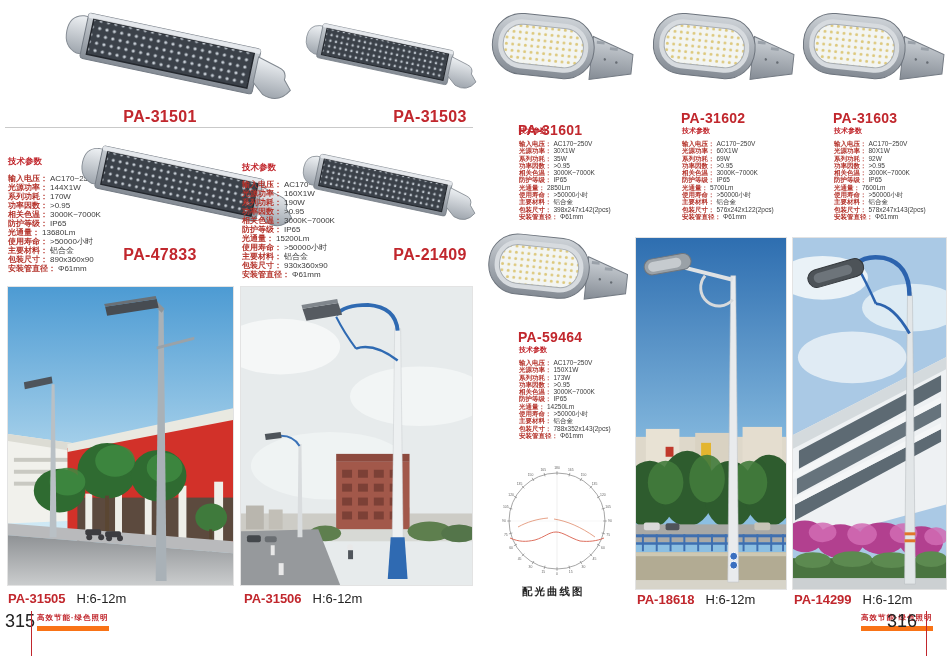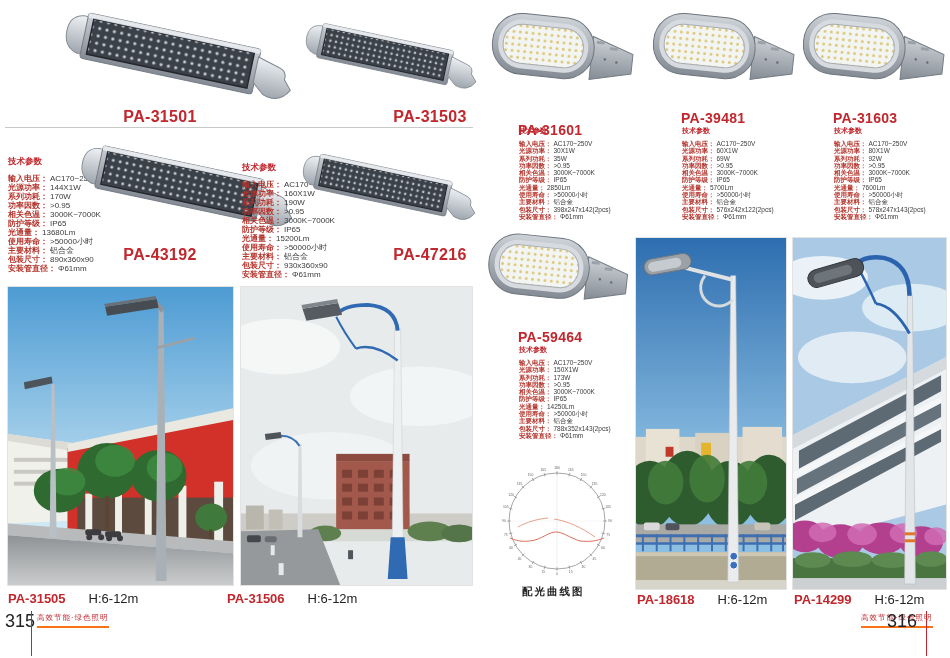--- a/index.html
+++ b/index.html
@@ -14,25 +14,25 @@
   .spec-row{display:flex;gap:2px;white-space:nowrap;}
   .spec-left .spec-row{font-size:8px;line-height:9px;}
   .spec-right .spec-row{font-size:6.5px;line-height:7.3px;}
   .spec-label{color:#b5342c;font-weight:bold;}
   .spec-value{color:#3b3b3b;}
   .divider{background:#c9c9c9;height:1px;}
   .photo{border:1px solid #e3e3e3;box-sizing:border-box;}
   .photo svg{display:block;width:100%;height:100%;}
   .photo-caption{font-size:13px;white-space:nowrap;}
   .photo-caption .cap-model{color:#c1272d;font-weight:bold;}
-  .photo-caption .cap-height{color:#222222;margin-left:23px;}
+  .photo-caption .cap-height{color:#222222;margin-left:11px;}
   .page-num{font-size:18px;font-weight:normal;color:#222222;}
   .footer-vline{width:1px;background:#c1272d;}
-  .footer-slogan{color:#c1272d;font-weight:normal;font-size:7.5px;letter-spacing:1px;
-                 border-bottom:2px solid #f97316;padding-bottom:3px;white-space:nowrap;}
+  .footer-slogan{color:#c1272d;font-weight:bold;font-size:7.5px;letter-spacing:1px;
+                 border-bottom:5px solid #f97316;padding-bottom:3px;white-space:nowrap;}
   .polar-caption{font-size:10.5px;font-weight:bold;color:#222222;letter-spacing:2px;}
 </style>
 </head>
 <body>
 
 <div class="catalog">
 
   <svg width="0" height="0" style="position:absolute" aria-hidden="true">
     <defs>
       <linearGradient id="gSilver" x1="0" y1="0" x2="0" y2="1">
@@ -157,21 +157,21 @@
         <div class="spec-row">
           <span class="spec-label">安装管直径：</span>
           <span class="spec-value">Φ61mm</span>
         </div>
       </div>
   </div>
 
   <svg class="abs" style="left:78px;top:130px" width="220" height="112" viewBox="0 0 235 104">
       <use href="#panelLamp"></use>
     </svg>
-  <div class="abs model-label" style="left:105px;top:246px;width:110px">PA-43192</div>
+  <div class="abs model-label" style="left:105px;top:246px;width:110px">PA-47833</div>
 
   <div class="abs spec-left" style="left:242px;top:162px;width:118px">
     <div class="spec-heading">技术参数</div>
     <div>
 
         <div class="spec-row">
           <span class="spec-label">输入电压：</span>
           <span class="spec-value">AC170~250V</span>
         </div>
 
@@ -223,21 +223,21 @@
         <div class="spec-row">
           <span class="spec-label">安装管直径：</span>
           <span class="spec-value">Φ61mm</span>
         </div>
       </div>
   </div>
 
   <svg class="abs" style="left:300px;top:133px" width="180" height="108" viewBox="0 0 235 104">
       <use href="#panelLamp"></use>
     </svg>
-  <div class="abs model-label" style="left:375px;top:246px;width:110px">PA-47216</div>
+  <div class="abs model-label" style="left:375px;top:246px;width:110px">PA-21409</div>
 
   <div class="abs photo" style="left:7px;top:286px;width:227px;height:300px">
     <svg viewBox="0 0 227 300" preserveAspectRatio="none">
       <rect width="227" height="300" fill="url(#gSkyA)"></rect>
       <polygon points="0,148 72,158 72,235 0,238" fill="#f1f1ec"></polygon>
       <polygon points="0,148 72,158 72,166 0,155" fill="#dcdcd4"></polygon>
       <rect x="6" y="172" width="60" height="4" fill="#c9c9c2"></rect>
       <rect x="6" y="184" width="60" height="4" fill="#c9c9c2"></rect>
       <rect x="6" y="196" width="60" height="4" fill="#c9c9c2"></rect>
       <polygon points="60,162 227,128 227,258 60,252" fill="#d23129"></polygon>
@@ -332,40 +332,40 @@
       <path d="M158,74 Q134,56 116,62" stroke="#2f6ab2" stroke-width="2.5" fill="none"></path>
       <path d="M116,62 Q104,46 96,30" stroke="#2f6ab2" stroke-width="2" fill="none"></path>
       <polygon points="62,22 98,16 102,28 66,34" fill="#565b61"></polygon>
       <polygon points="62,22 98,16 97,12 61,18" fill="#80868c"></polygon>
     </svg>
   </div>
 
   <div class="abs photo-caption" style="left:8px;top:591px">
     <span class="cap-model">PA-31505</span><span class="cap-height">H:6-12m</span>
   </div>
-  <div class="abs photo-caption" style="left:227px;top:591px">
+  <div class="abs photo-caption" style="left:244px;top:591px">
     <span class="cap-model">PA-31506</span><span class="cap-height">H:6-12m</span>
   </div>
 
   <div class="abs page-num" style="left:5px;top:611px">315</div>
   <div class="abs footer-vline" style="left:31px;top:611px;height:45px"></div>
   <div class="abs footer-slogan" style="left:37px;top:613px">高效节能·绿色照明</div>
 
   <svg class="abs" style="left:487px;top:8px" width="152" height="94" viewBox="0 0 150 96">
       <use href="#streetLamp"></use>
     </svg>
   <svg class="abs" style="left:649px;top:8px" width="150" height="94" viewBox="0 0 150 96">
       <use href="#streetLamp"></use>
     </svg>
   <svg class="abs" style="left:799px;top:8px" width="150" height="94" viewBox="0 0 150 96">
       <use href="#streetLamp"></use>
     </svg>
 
   <div class="abs model-heading" style="left:518px;top:122px">PA-31601</div>
-  <div class="abs model-heading" style="left:681px;top:110px">PA-39481</div>
+  <div class="abs model-heading" style="left:681px;top:110px">PA-31602</div>
   <div class="abs model-heading" style="left:833px;top:110px">PA-31603</div>
 
   <div class="abs spec-right" style="left:519px;top:126px;width:135px">
     <div class="spec-heading">技术参数</div>
     <div>
 
         <div class="spec-row">
           <span class="spec-label">输入电压：</span>
           <span class="spec-value">AC170~250V</span>
         </div>

